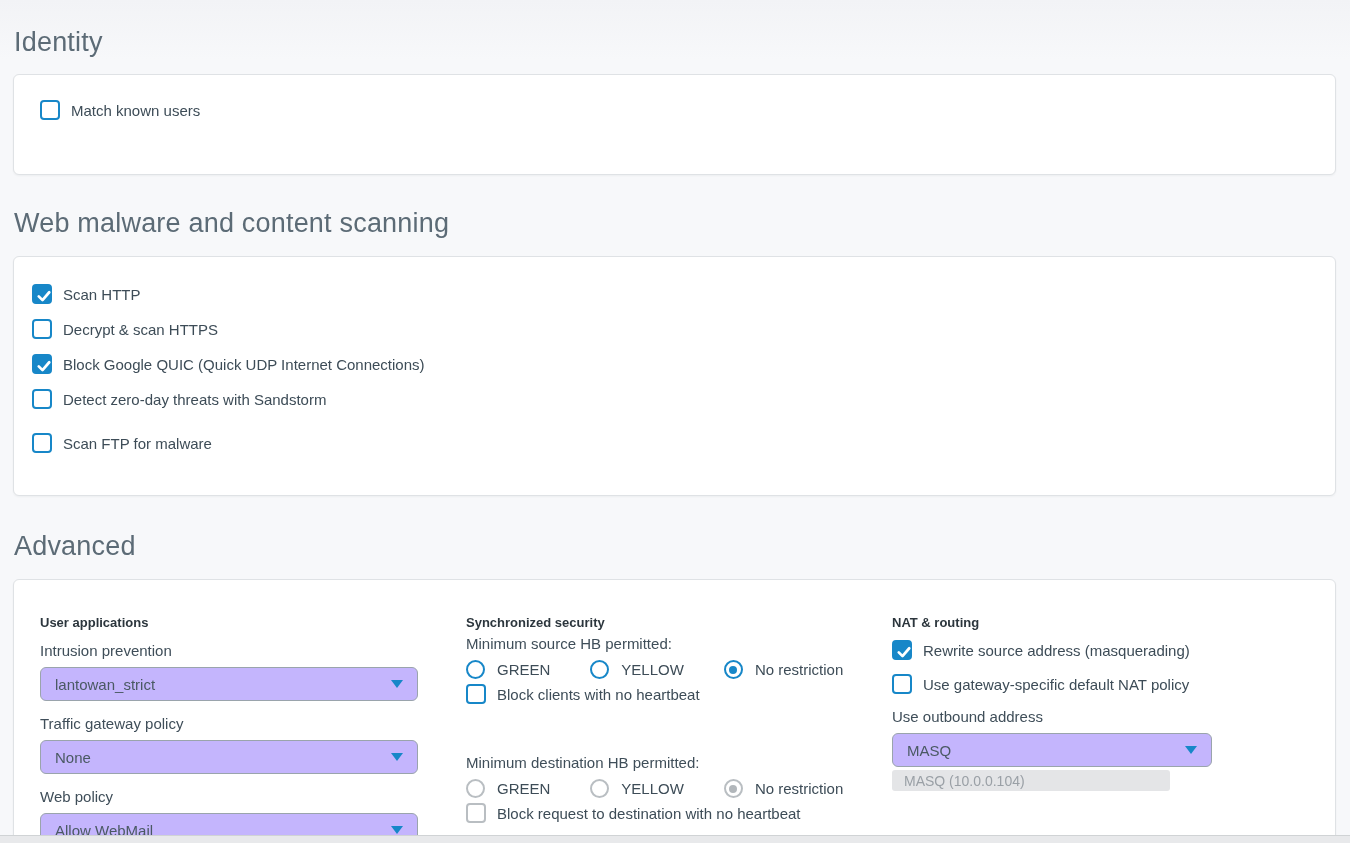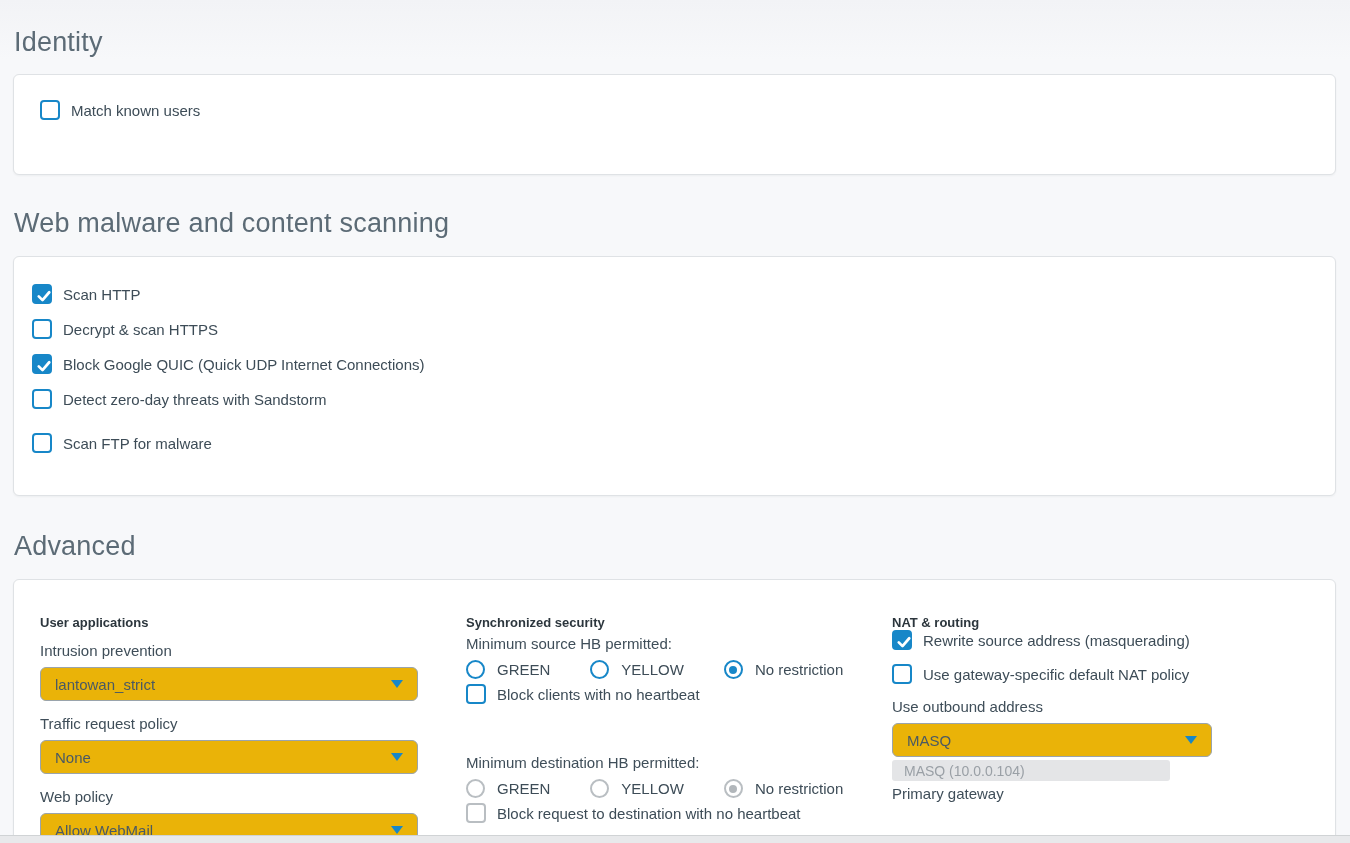--- a/index.html
+++ b/index.html
@@ -62,42 +62,42 @@
 
   
   .columns { display: flex; gap: 48px; }
   .col { width: 378px; }
   .col.last { flex: 1; }
   .group-header { font-size: 13px; font-weight: bold; color: #2c363d; }
   .field-label { font-size: 15px; color: #3f4e59; margin-bottom: 8px; }
 
   .dropdown {
     height: 34px; border: 1px solid #9aa4ac; border-radius: 6px;
-    background: #eab308; display: flex; align-items: center;
+    background: #c4b5fd; display: flex; align-items: center;
     padding: 8px 14px; cursor: pointer;
   }
   .dropdown .dd-value { font-size: 15px; color: #4a5963; flex: 1; }
   .caret {
     width: 0; height: 0;
     border-left: 6.5px solid transparent; border-right: 6.5px solid transparent;
     border-top: 8px solid #1787c8;
   }
 
   
   .col1 .group-header { margin-bottom: 12px; }
   .col1 .dropdown { margin-bottom: 14px; }
 
   
   .col2 .group-header { margin-bottom: 5px; }
   .col2 .sub-label { font-size: 15px; color: #3f4e59; margin-bottom: 8px; }
   .col2 .cb-row { margin-bottom: 0; }
   .hb-group2 { margin-top: 50px; }
 
   
-  .col3 .group-header { }
+  .col3 .group-header { margin-bottom: 10px; }
   .col3 .cb-row { margin-bottom: 14px; }
   .col3 .field-label { margin-top: 4px; }
   .col3 .dropdown { width: 320px; margin-bottom: 3px; }
   .masq-detail {
     width: 278px; height: 21px; background: #e4e5e7; border-radius: 3px;
     display: flex; align-items: center; padding: 0 12px;
     font-size: 14px; color: #9aa0a6;
   }
   .pg-label { margin-top: 17px; }
 
@@ -165,21 +165,21 @@
   <div class="card card-advanced">
     <div class="columns">
 
       <div class="col col1">
         <div class="group-header">User applications</div>
         <div class="field-label">Intrusion prevention</div>
         <div class="dropdown">
           <span class="dd-value">lantowan_strict</span>
           <span class="caret"></span>
         </div>
-        <div class="field-label">Traffic request policy</div>
+        <div class="field-label">Traffic gateway policy</div>
         <div class="dropdown">
           <span class="dd-value">None</span>
           <span class="caret"></span>
         </div>
         <div class="field-label">Web policy</div>
         <div class="dropdown">
           <span class="dd-value">Allow WebMail</span>
           <span class="caret"></span>
         </div>
       </div>
@@ -249,20 +249,19 @@
             
           </span>
           <span class="cb-label">Use gateway-specific default NAT policy</span>
         </div>
         <div class="field-label">Use outbound address</div>
         <div class="dropdown">
           <span class="dd-value">MASQ</span>
           <span class="caret"></span>
         </div>
         <div class="masq-detail">MASQ (10.0.0.104)</div>
-        <div class="field-label pg-label">Primary gateway</div>
       </div>
 
     </div>
   </div>
 </div>
 
 <div class="footer-edge"></div>
 
 </body></html>

